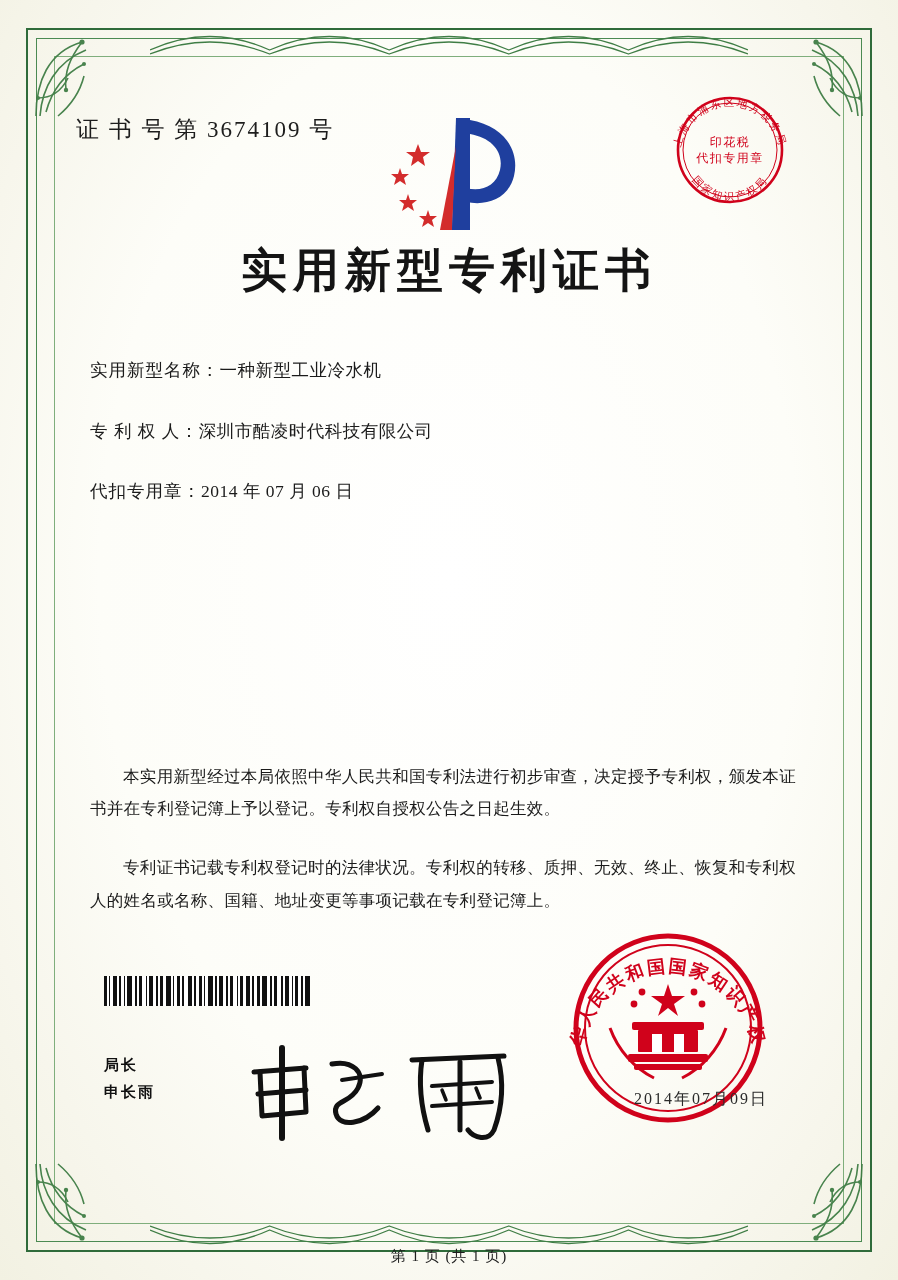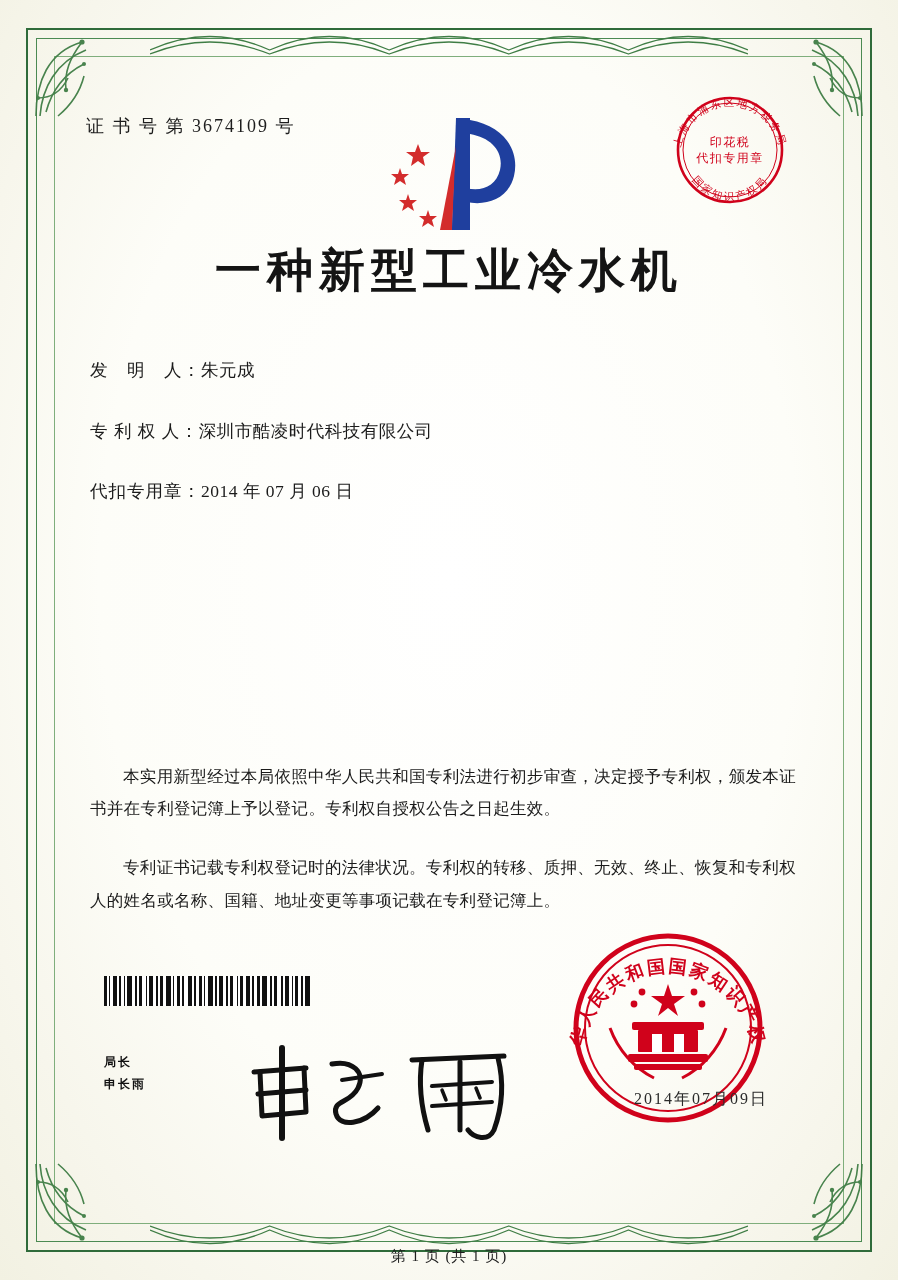--- a/index.html
+++ b/index.html
@@ -67,22 +67,22 @@
 
   
   .content {
     position: absolute;
     left: 56px; top: 58px;
     width: 786px; height: 1164px;
   }
 
   .cert-no {
     position: absolute;
-    left: 30px; top: 56px;
-    font-size: 18px;
+    left: 20px; top: 56px;
+    font-size: 23px;
     letter-spacing: 2px;
     color: #1d1d1d;
   }
 
   
   .logo {
     position: absolute;
     left: 318px; top: 52px;
     width: 180px; height: 130px;
   }
@@ -145,21 +145,21 @@
     width: 250px; height: 30px;
     display: flex;
     align-items: stretch;
   }
   .barcode i { display: block; height: 100%; background: #111; }
 
   
   .director {
     position: absolute;
     left: 48px; top: 994px;
-    font-size: 12px;
+    font-size: 15px;
     font-weight: bold;
     line-height: 1.8;
     letter-spacing: 2px;
     color: #111;
   }
   .signature {
     position: absolute;
     left: 180px; top: 980px;
     width: 290px; height: 110px;
   }
@@ -325,25 +325,25 @@
           <textPath href="#taxTop" startOffset="50%" text-anchor="middle">上海市浦东区地方税务局</textPath>
         </text>
         <text font-size="10.5" fill="#d0021b" letter-spacing="2.2" font-family="'Liberation Serif',serif">
           <textPath href="#taxBot" startOffset="50%" text-anchor="middle">国家知识产权局</textPath>
         </text>
         <text x="70" y="66" font-size="12" fill="#d0021b" text-anchor="middle" letter-spacing="1.5" font-family="'Liberation Serif',serif">印花税</text>
         <text x="70" y="82" font-size="12" fill="#d0021b" text-anchor="middle" letter-spacing="1.5" font-family="'Liberation Serif',serif">代扣专用章</text>
       </svg>
     </div>
 
-    <div class="title">一种新型工业冷水机</div>
+    <div class="title">实用新型专利证书</div>
 
     <div class="fields">
       <div class="field">
-        <span class="lbl">发　明　人：</span><span class="val">朱元成</span>
+        <span class="lbl">实用新型名称：</span><span class="val">一种新型工业冷水机</span>
       </div>
       <div class="field">
         <span class="lbl">专 利 权 人：</span><span class="val">深圳市酷凌时代科技有限公司</span>
       </div>
       <div class="field">
         <span class="lbl">代扣专用章：</span><span class="val">2014 年 07 月 06 日</span>
       </div>
     </div>
 
     <div class="paras">

